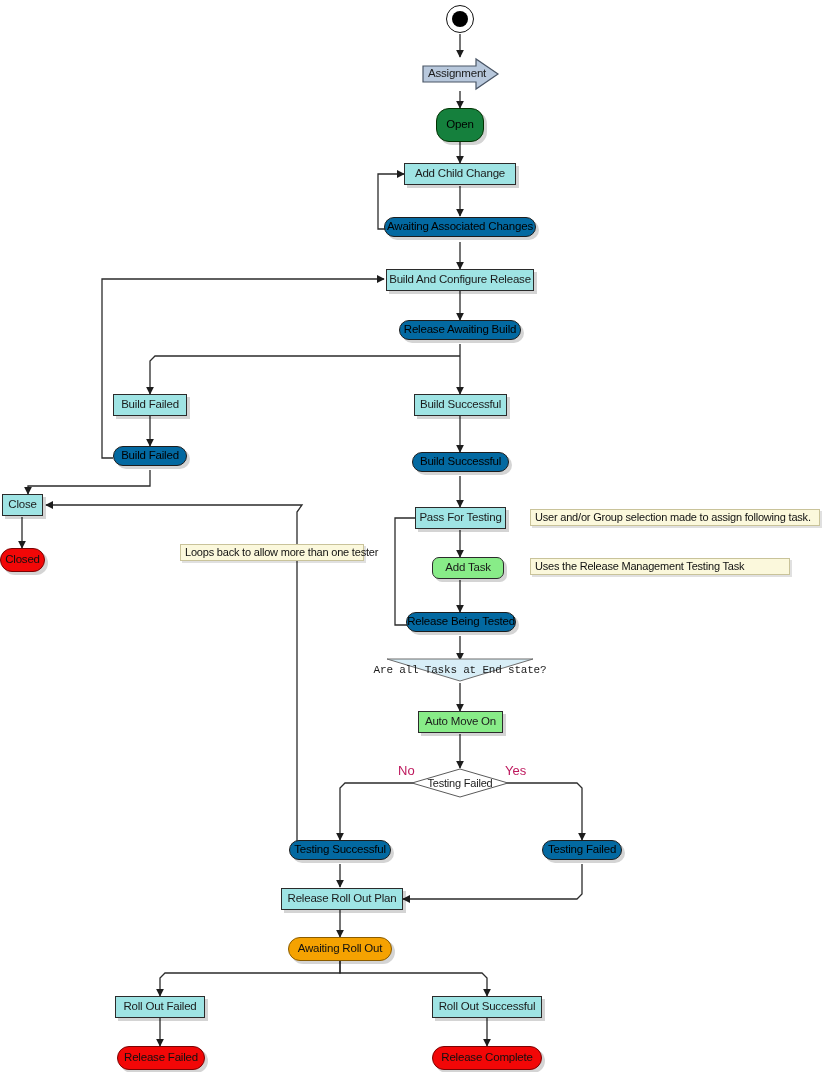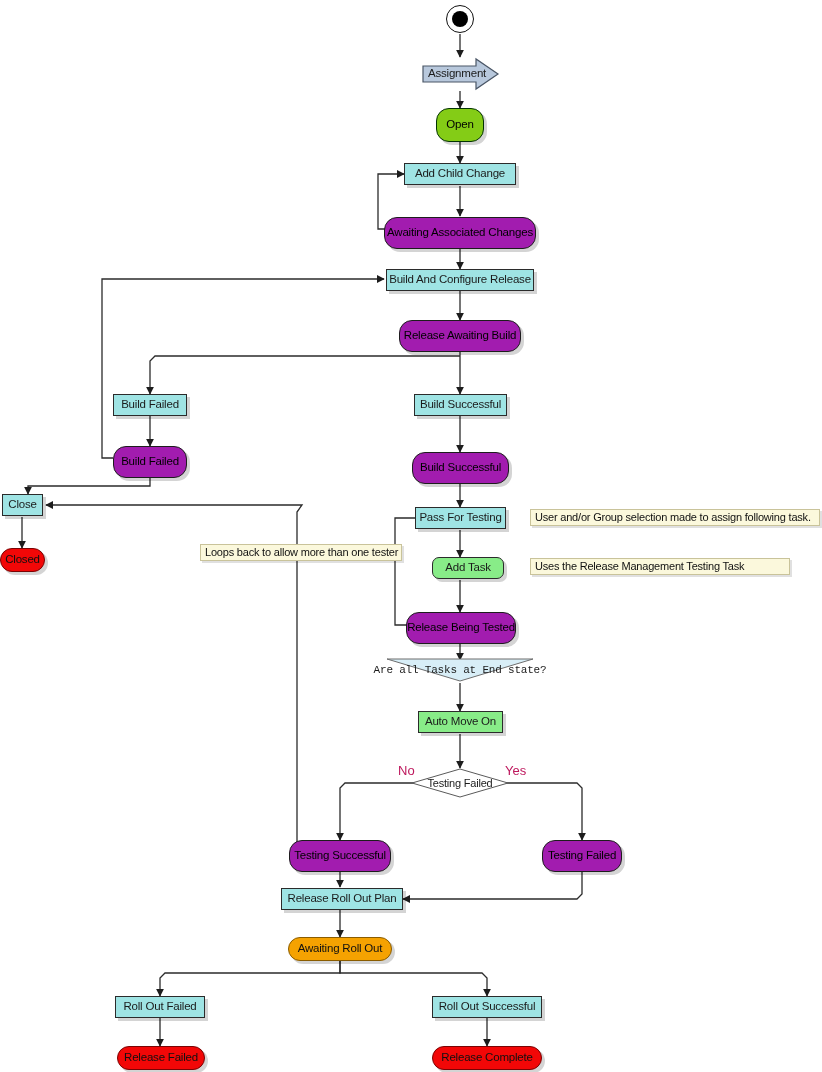--- a/index.html
+++ b/index.html
@@ -49,31 +49,31 @@
   
   .n-green {
     background: #88ec88;
     border: 1px solid #2b2b2b;
     box-shadow: 3px 3px 0 0 rgba(0,0,0,0.17);
     height: 22px;
     padding: 0 7px;
   }
   
   .n-state {
-    background: #a21caf;
+    background: #0369a1;
     border: 1px solid #1d1d1d;
     border-radius: 13px;
     box-shadow: 3px 3px 0 0 rgba(0,0,0,0.17);
-    height: 32px;
+    height: 20px;
     padding: 0 0;
     color: #000000;
   }
   
   .n-state-green {
-    background: #84cc16;
+    background: #15803d;
     border: 1px solid #023302;
     border-radius: 13px;
     box-shadow: 3px 3px 0 0 rgba(0,0,0,0.17);
     height: 24px;
     padding: 16px 11px;
     color: #000000;
   }
   
   .n-state-red {
     background: #f20707;
@@ -339,21 +339,21 @@
     <svg class="shape" viewBox="0 0 150 26">
       <path d="M 2 2 L 148 2 L 75 24 Z" fill="#d8eef7" stroke="#6d6d6d" stroke-width="1"></path>
     </svg>
     <span class="lbl">Are all Tasks at End state?</span>
   </div>
 
   <div class="node n-green" style="left:418px; top:711px; width:85px;">
     <span>Auto Move On</span>
   </div>
 
-  <div class="node n-note" style="left:200px; top:544px; width:202px;">
+  <div class="node n-note" style="left:180px; top:544px; width:184px;">
     <span>Loops back to allow more than one tester</span>
   </div>
 
   <div class="node n-diamond" style="left:410px; top:768px;">
     <svg class="shape" viewBox="0 0 100 30">
       <path d="M 50 1 L 98 15 L 50 29 L 2 15 Z" fill="#ffffff" stroke="#5a5a5a" stroke-width="1"></path>
     </svg>
     <span class="lbl">Testing Failed</span>
   </div>
 

